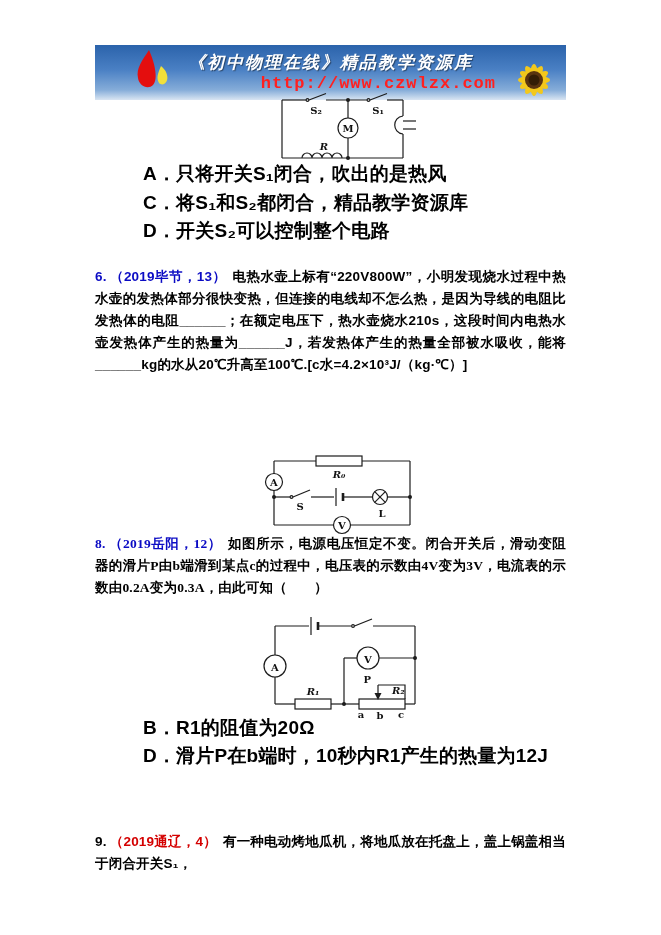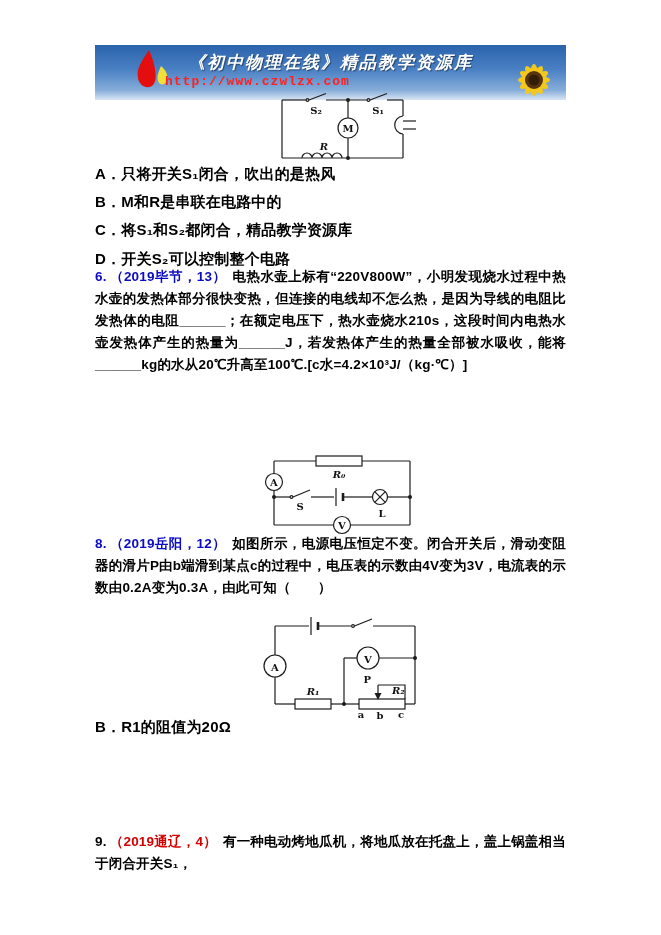--- a/index.html
+++ b/index.html
@@ -16,41 +16,41 @@
     background:linear-gradient(180deg,#2b63ab 0%, #4a80c4 45%, #86add9 82%, #d9e5f2 100%);
     overflow:hidden;
   }
   .banner-title {
     position:absolute; left:70px; right:70px; top:6px; text-align:center;
     color:#ffffff; font-size:17px; font-weight:bold; font-style:italic;
     letter-spacing:2px; font-family:"Liberation Serif", serif;
     text-shadow:1px 1px 1px rgba(0,0,0,.45); white-space:nowrap;
   }
   .banner-url {
-    position:absolute; left:70px; right:70px; top:29px; text-align:left;
-    color:#ff2020; font-size:13px; font-weight:bold; letter-spacing:1px;
+    position:absolute; left:70px; right:70px; top:29px; text-align:right;
+    color:#ff2020; font-size:17px; font-weight:bold; letter-spacing:1px;
     font-family:"Liberation Mono", monospace; white-space:nowrap;
   }
   .logo-svg { position:absolute; left:32px; top:2px; }
   .sunflower-svg { position:absolute; right:2px; bottom:-4px; }
 
   
   .para {
     position:absolute; left:95px; width:471px;
     font-size:13.5px; font-weight:bold; color:#000;
     line-height:22px; text-align:justify; letter-spacing:0.2px;
   }
   .blue { color:#0b0bc4; }
   .red  { color:#d40000; }
   .qnum { margin-right:3px; }
   .qtag { margin-right:6px; }
 
   .opt-list { position:absolute; left:95px; width:471px; }
   .opt { height:28.4px; display:flex; align-items:center;
-         font-size:15px; font-weight:bold; color:#000; letter-spacing:0.2px; }
+         font-size:19px; font-weight:bold; color:#000; letter-spacing:0.2px;margin-left:48px; }
   .opts2 .opt { height:27.7px; }
 
   
   .circuit { position:absolute; }
   .c1 { left:268px; top:90px;  width:166px; height:76px; }
   .c2 { left:258px; top:449px; width:172px; height:86px; }
   .c3 { left:247px; top:612px; width:192px; height:108px; }
   .circuit line, .circuit path, .circuit rect, .circuit circle, .circuit polyline {
     stroke:#1c1c1c; stroke-width:1.2; fill:none;
   }
@@ -119,21 +119,20 @@
     <circle cx="80" cy="38" r="10"></circle>
     <line x1="80" y1="48" x2="80" y2="68"></line>
     <text x="80" y="42" text-anchor="middle">M</text>
     <text x="48" y="24" text-anchor="middle">S₂</text>
     <text x="110" y="24" text-anchor="middle">S₁</text>
     <text class="it" x="56" y="60" text-anchor="middle" font-size="11">R</text>
   </svg>
 
   <div class="opt-list" style="top:160px;">
     <div class="opt">A．只将开关S₁闭合，吹出的是热风</div>
-    <div class="opt">B．M和R是串联在电路中的</div>
     <div class="opt">C．将S₁和S₂都闭合，精品教学资源库</div>
     <div class="opt">D．开关S₂可以控制整个电路</div>
   </div>
 
   <p class="para" style="top:266px;">
     <span class="blue qnum">6.</span><span class="blue qtag">（2019毕节，13）</span><span>电热水壶上标有“220V800W”，小明发现烧水过程中热水壶的发热体部分很快变热，但连接的电线却不怎么热，是因为导线的电阻比发热体的电阻______；在额定电压下，热水壶烧水210s，这段时间内电热水壶发热体产生的热量为______J，若发热体产生的热量全部被水吸收，能将______kg的水从20℃升高至100℃.[c水=4.2×10³J/（kg·℃）]</span>
   </p>
 
 
   <svg class="circuit c2" viewBox="0 0 172 86">
@@ -169,21 +168,21 @@
     <line x1="129.5" y1="48" x2="152" y2="48"></line>
     <text x="42" y="61" text-anchor="middle">S</text>
     <text x="124" y="68" text-anchor="middle">L</text>
 
     <line x1="16" y1="76" x2="75" y2="76"></line>
     <circle cx="84" cy="76" r="8.5"></circle>
     <text x="84" y="80" text-anchor="middle">V</text>
     <line x1="92.5" y1="76" x2="152" y2="76"></line>
   </svg>
 
-  <p class="para" style="top:533px;">
+  <p class="para" style="top:533px;font-family:Liberation Serif, serif;">
     <span class="blue qnum">8.</span><span class="blue qtag">（2019岳阳，12）</span><span>如图所示，电源电压恒定不变。闭合开关后，滑动变阻器的滑片P由b端滑到某点c的过程中，电压表的示数由4V变为3V，电流表的示数由0.2A变为0.3A，由此可知（　　）</span>
   </p>
 
   <svg class="circuit c3" viewBox="0 0 192 108">
 
     <line x1="28" y1="14" x2="62" y2="14"></line>
     <g>
       <line x1="64" y1="5" x2="64" y2="23"></line>
       <line class="thick" x1="71" y1="10" x2="71" y2="18"></line>
     </g>
@@ -222,19 +221,20 @@
     <text x="124" y="71" text-anchor="end">P</text>
     <text class="it" x="145" y="82" font-size="10">R₂</text>
 
     <text x="114" y="106" text-anchor="middle">a</text>
     <text x="133" y="107" text-anchor="middle">b</text>
     <text x="154" y="106" text-anchor="middle">c</text>
   </svg>
 
   <div class="opt-list opts2" style="top:714px;">
     <div class="opt">B．R1的阻值为20Ω</div>
+    <div class="opt">D．滑片P在b端时，10秒内R1产生的热量为12J</div>
   </div>
 
   <p class="para" style="top:831px;">
     <span class="qnum">9.</span><span class="red qtag">（2019通辽，4）</span><span>有一种电动烤地瓜机，将地瓜放在托盘上，盖上锅盖相当于闭合开关S₁，</span>
   </p>
 
 </div>
 
 </body></html>

